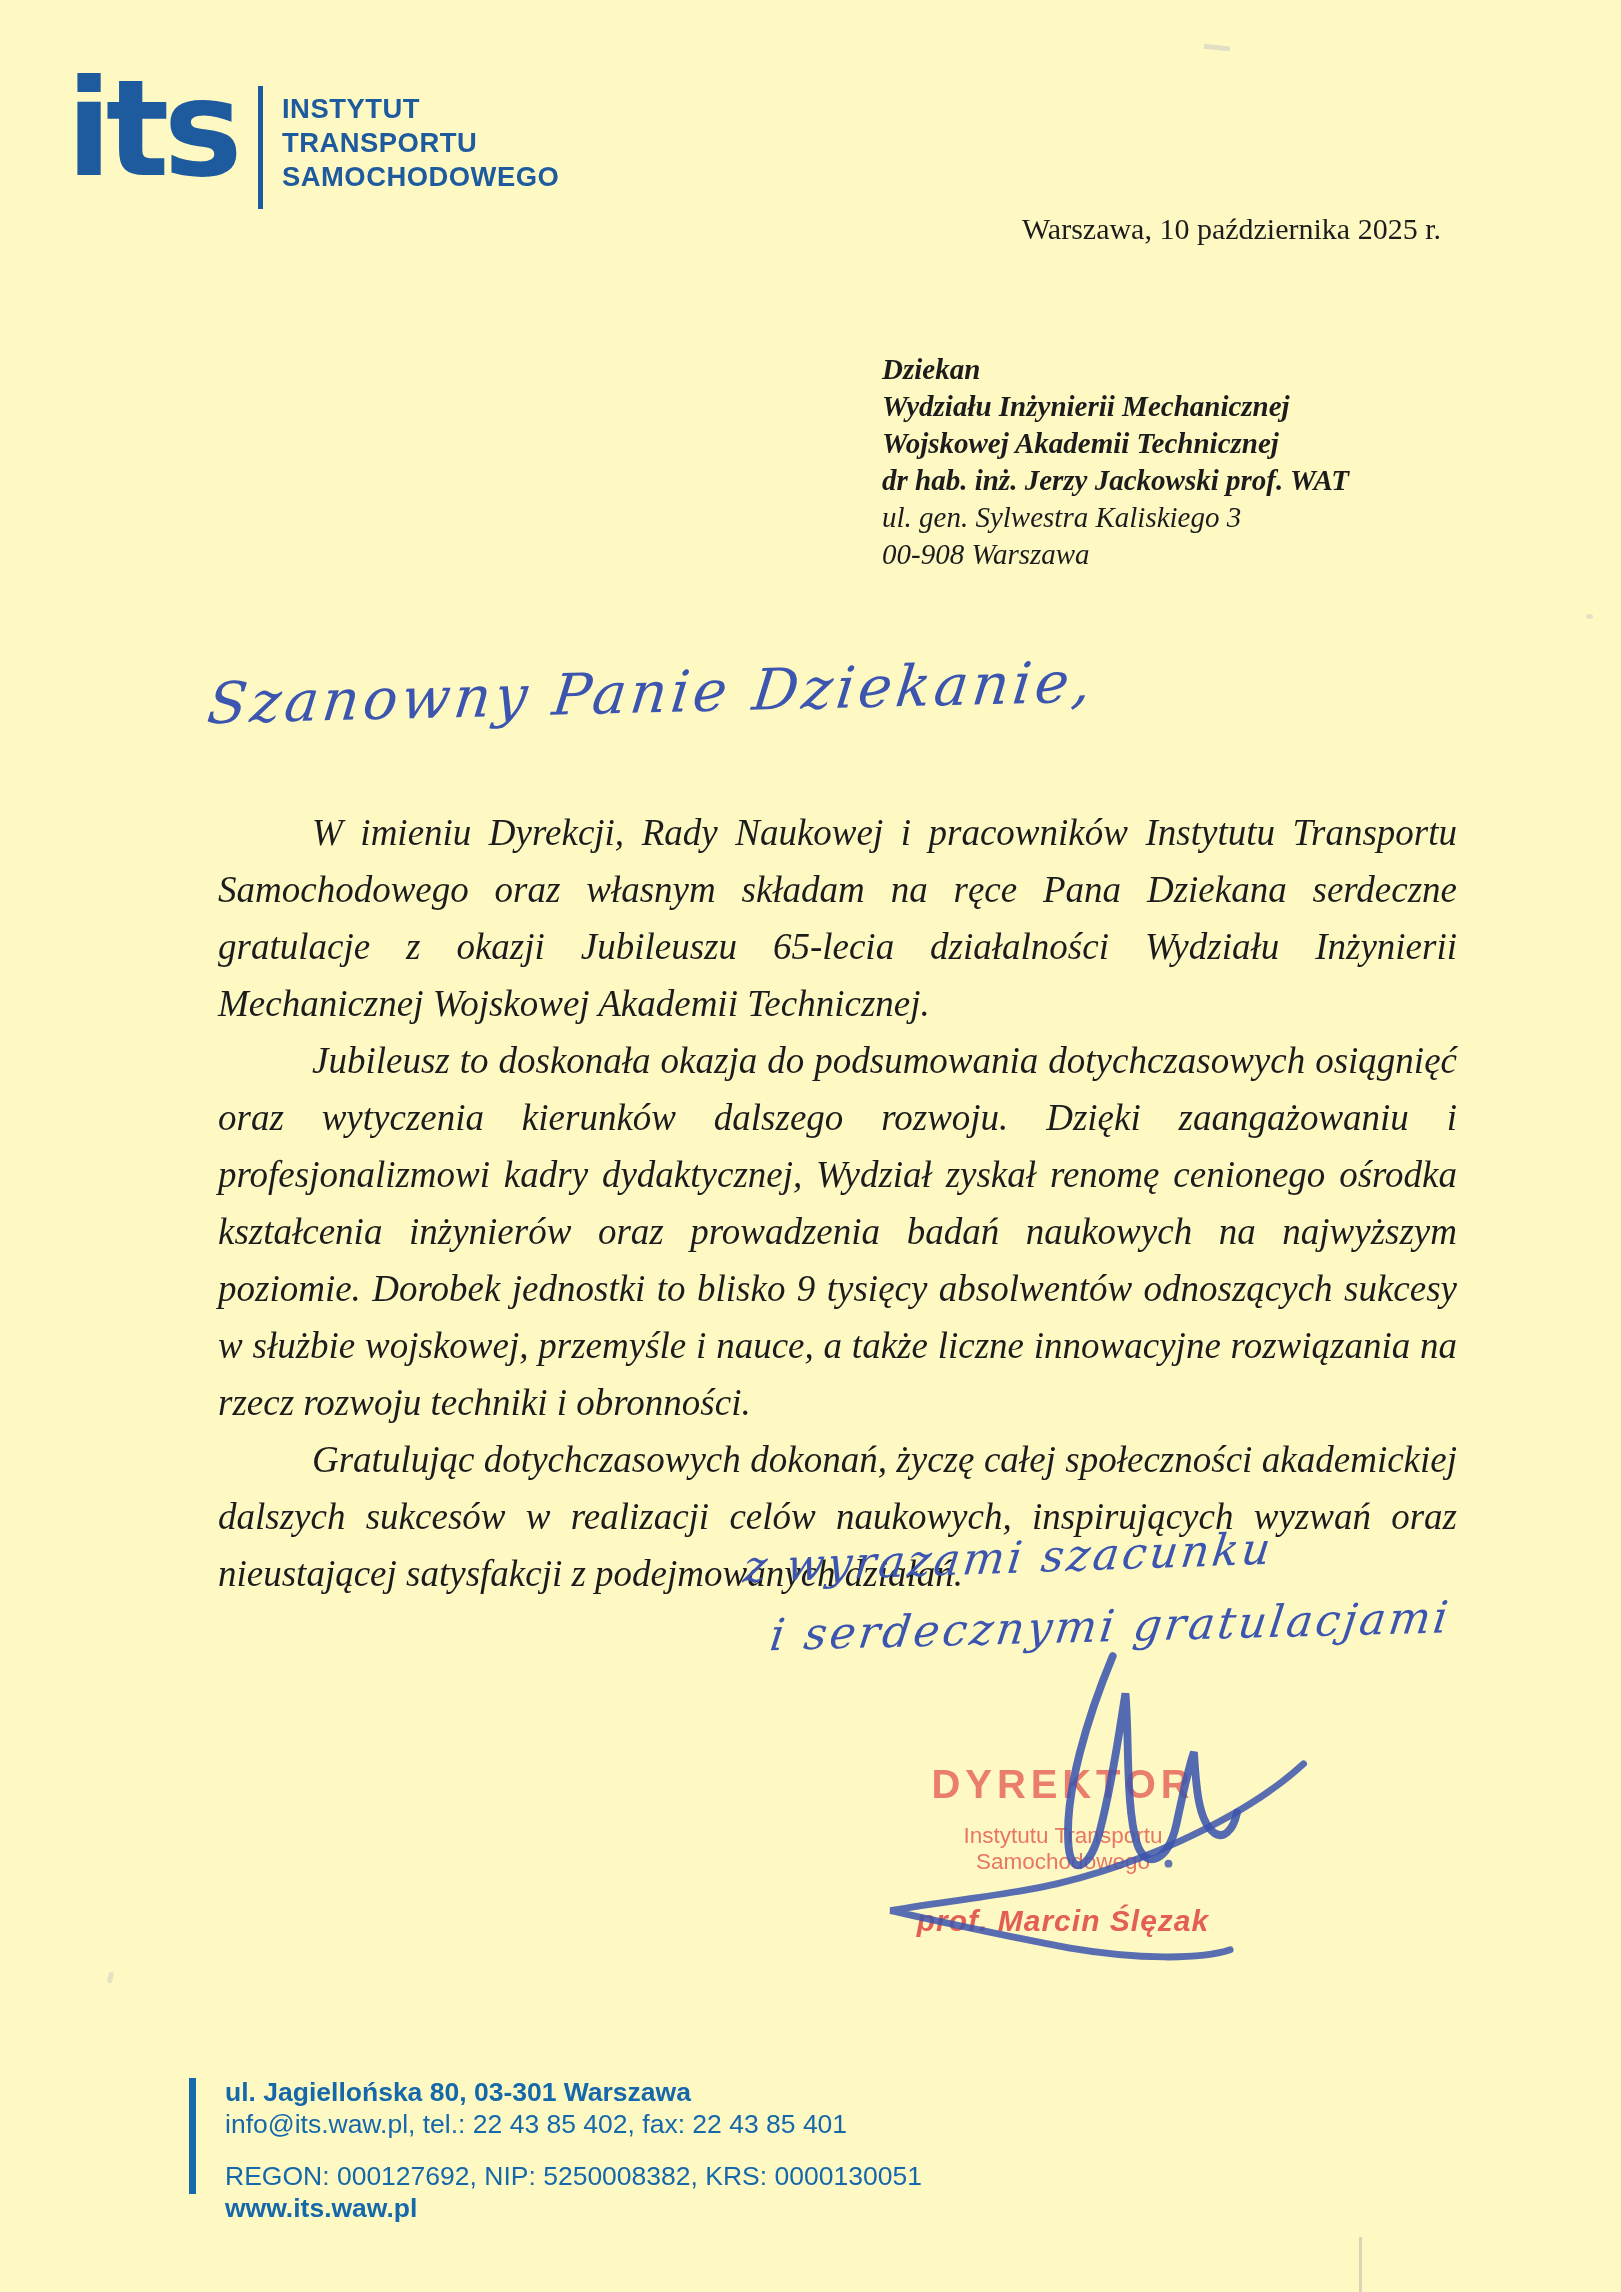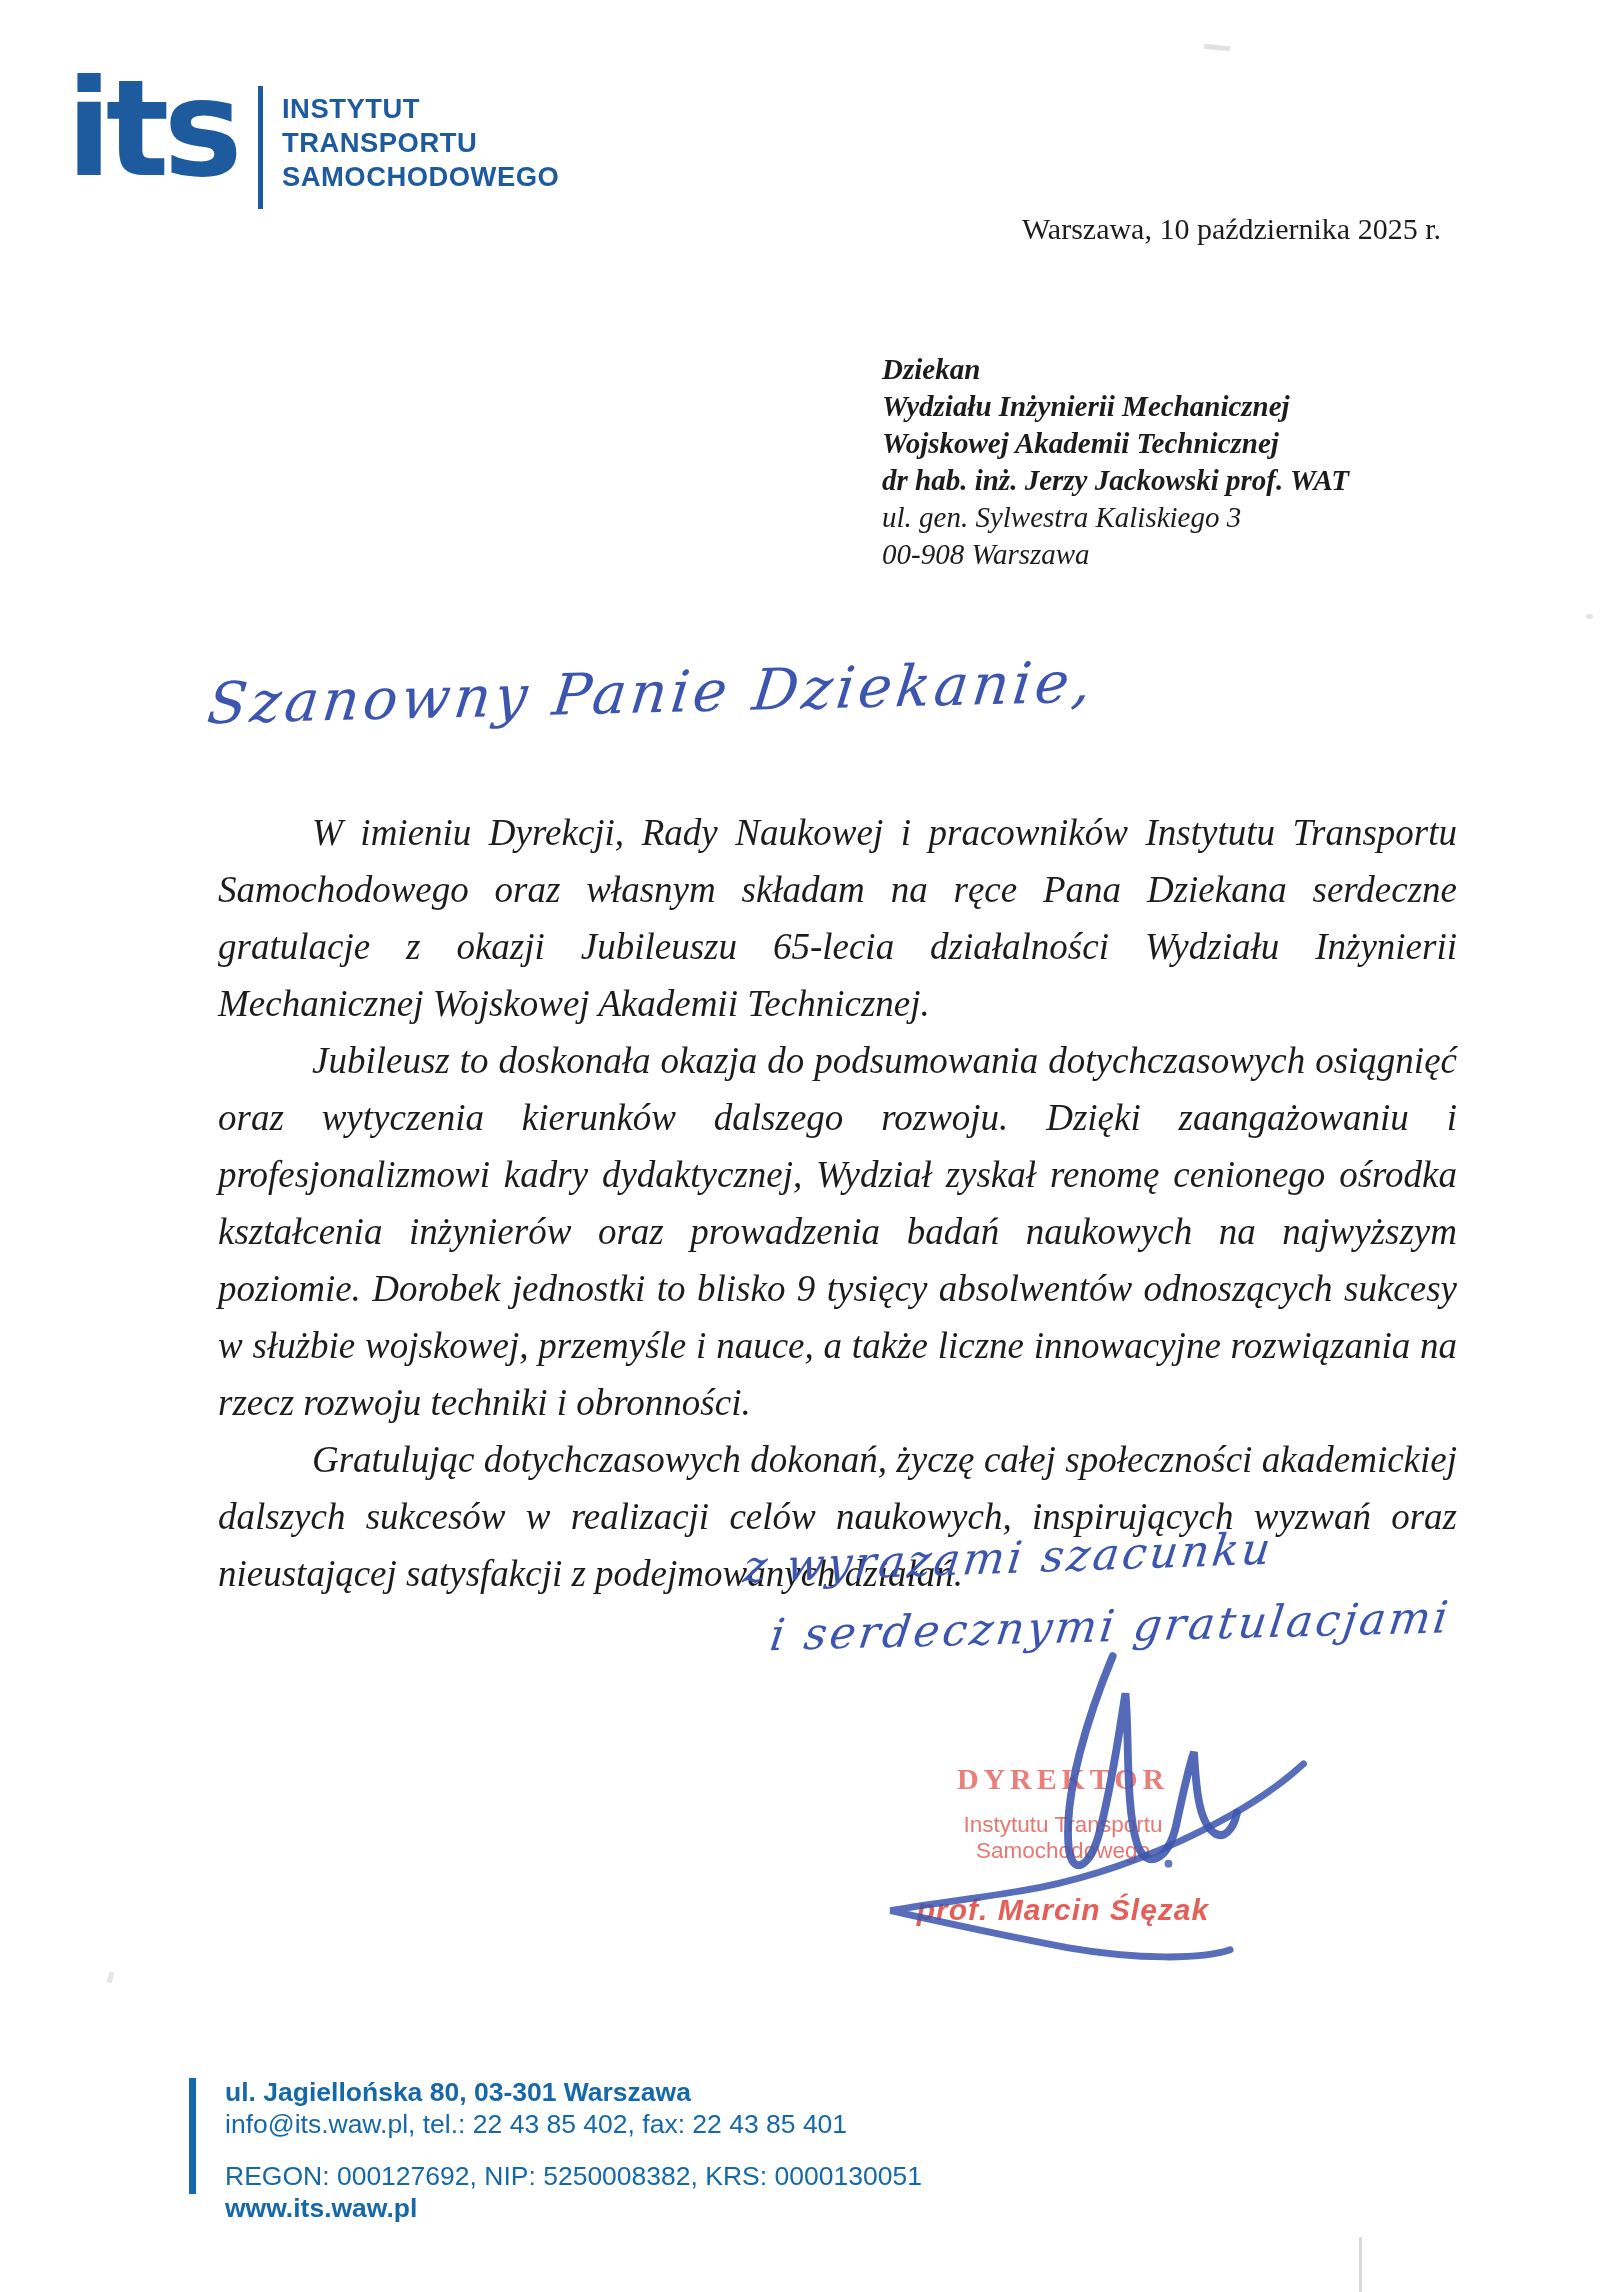--- a/index.html
+++ b/index.html
@@ -6,21 +6,21 @@
     --brand-blue:#1d5a9e;
     --footer-blue:#1568a9;
     --ink-blue:#3c55ae;
     --stamp-red:#e2524a;
     --text-black:#1c1c1c;
   }
   html,body{margin:0;padding:0;background:#8a8a8a;}
   .page{
     position:relative;
     width:1621px;height:2293px;
-    background:#ffffff;
+    background:#fef9c3;
     overflow:hidden;
     font-family:"Liberation Serif", serif;
     color:var(--text-black);
   }
   
   .logo-mark{
     position:absolute;left:51px;top:51px;width:201px;height:162px;
     font-family:"DejaVu Sans", sans-serif;
     font-weight:bold;font-size:133px;line-height:157px;
     letter-spacing:-5.9px;color:var(--brand-blue);
@@ -79,21 +79,21 @@
     text-align:justify;
   }
   .letter-body p{margin:0;text-indent:94px;}
   
   .stamp{
     position:absolute;left:877px;top:1762px;width:372px;
     text-align:center;color:var(--stamp-red);
     font-family:"Liberation Sans", sans-serif;
     opacity:0.92;
   }
-  .stamp-l1{font-size:30px;letter-spacing:4.9px;font-weight:bold;opacity:.8;font-family:Liberation Serif, serif;}
+  .stamp-l1{font-size:40px;letter-spacing:4.9px;font-weight:bold;opacity:.8;}
   .stamp-l2{font-size:22.5px;margin-top:16px;opacity:.85;}
   .stamp-l3{font-size:30px;font-weight:bold;font-style:italic;margin-top:29px;letter-spacing:1px;}
   .signature-svg{position:absolute;left:863px;top:1617px;}
   
   .footer-bar{
     position:absolute;left:189px;top:2078px;width:6.9px;height:116px;
     background:var(--footer-blue);
   }
   .footer{
     position:absolute;left:225px;top:2076px;

